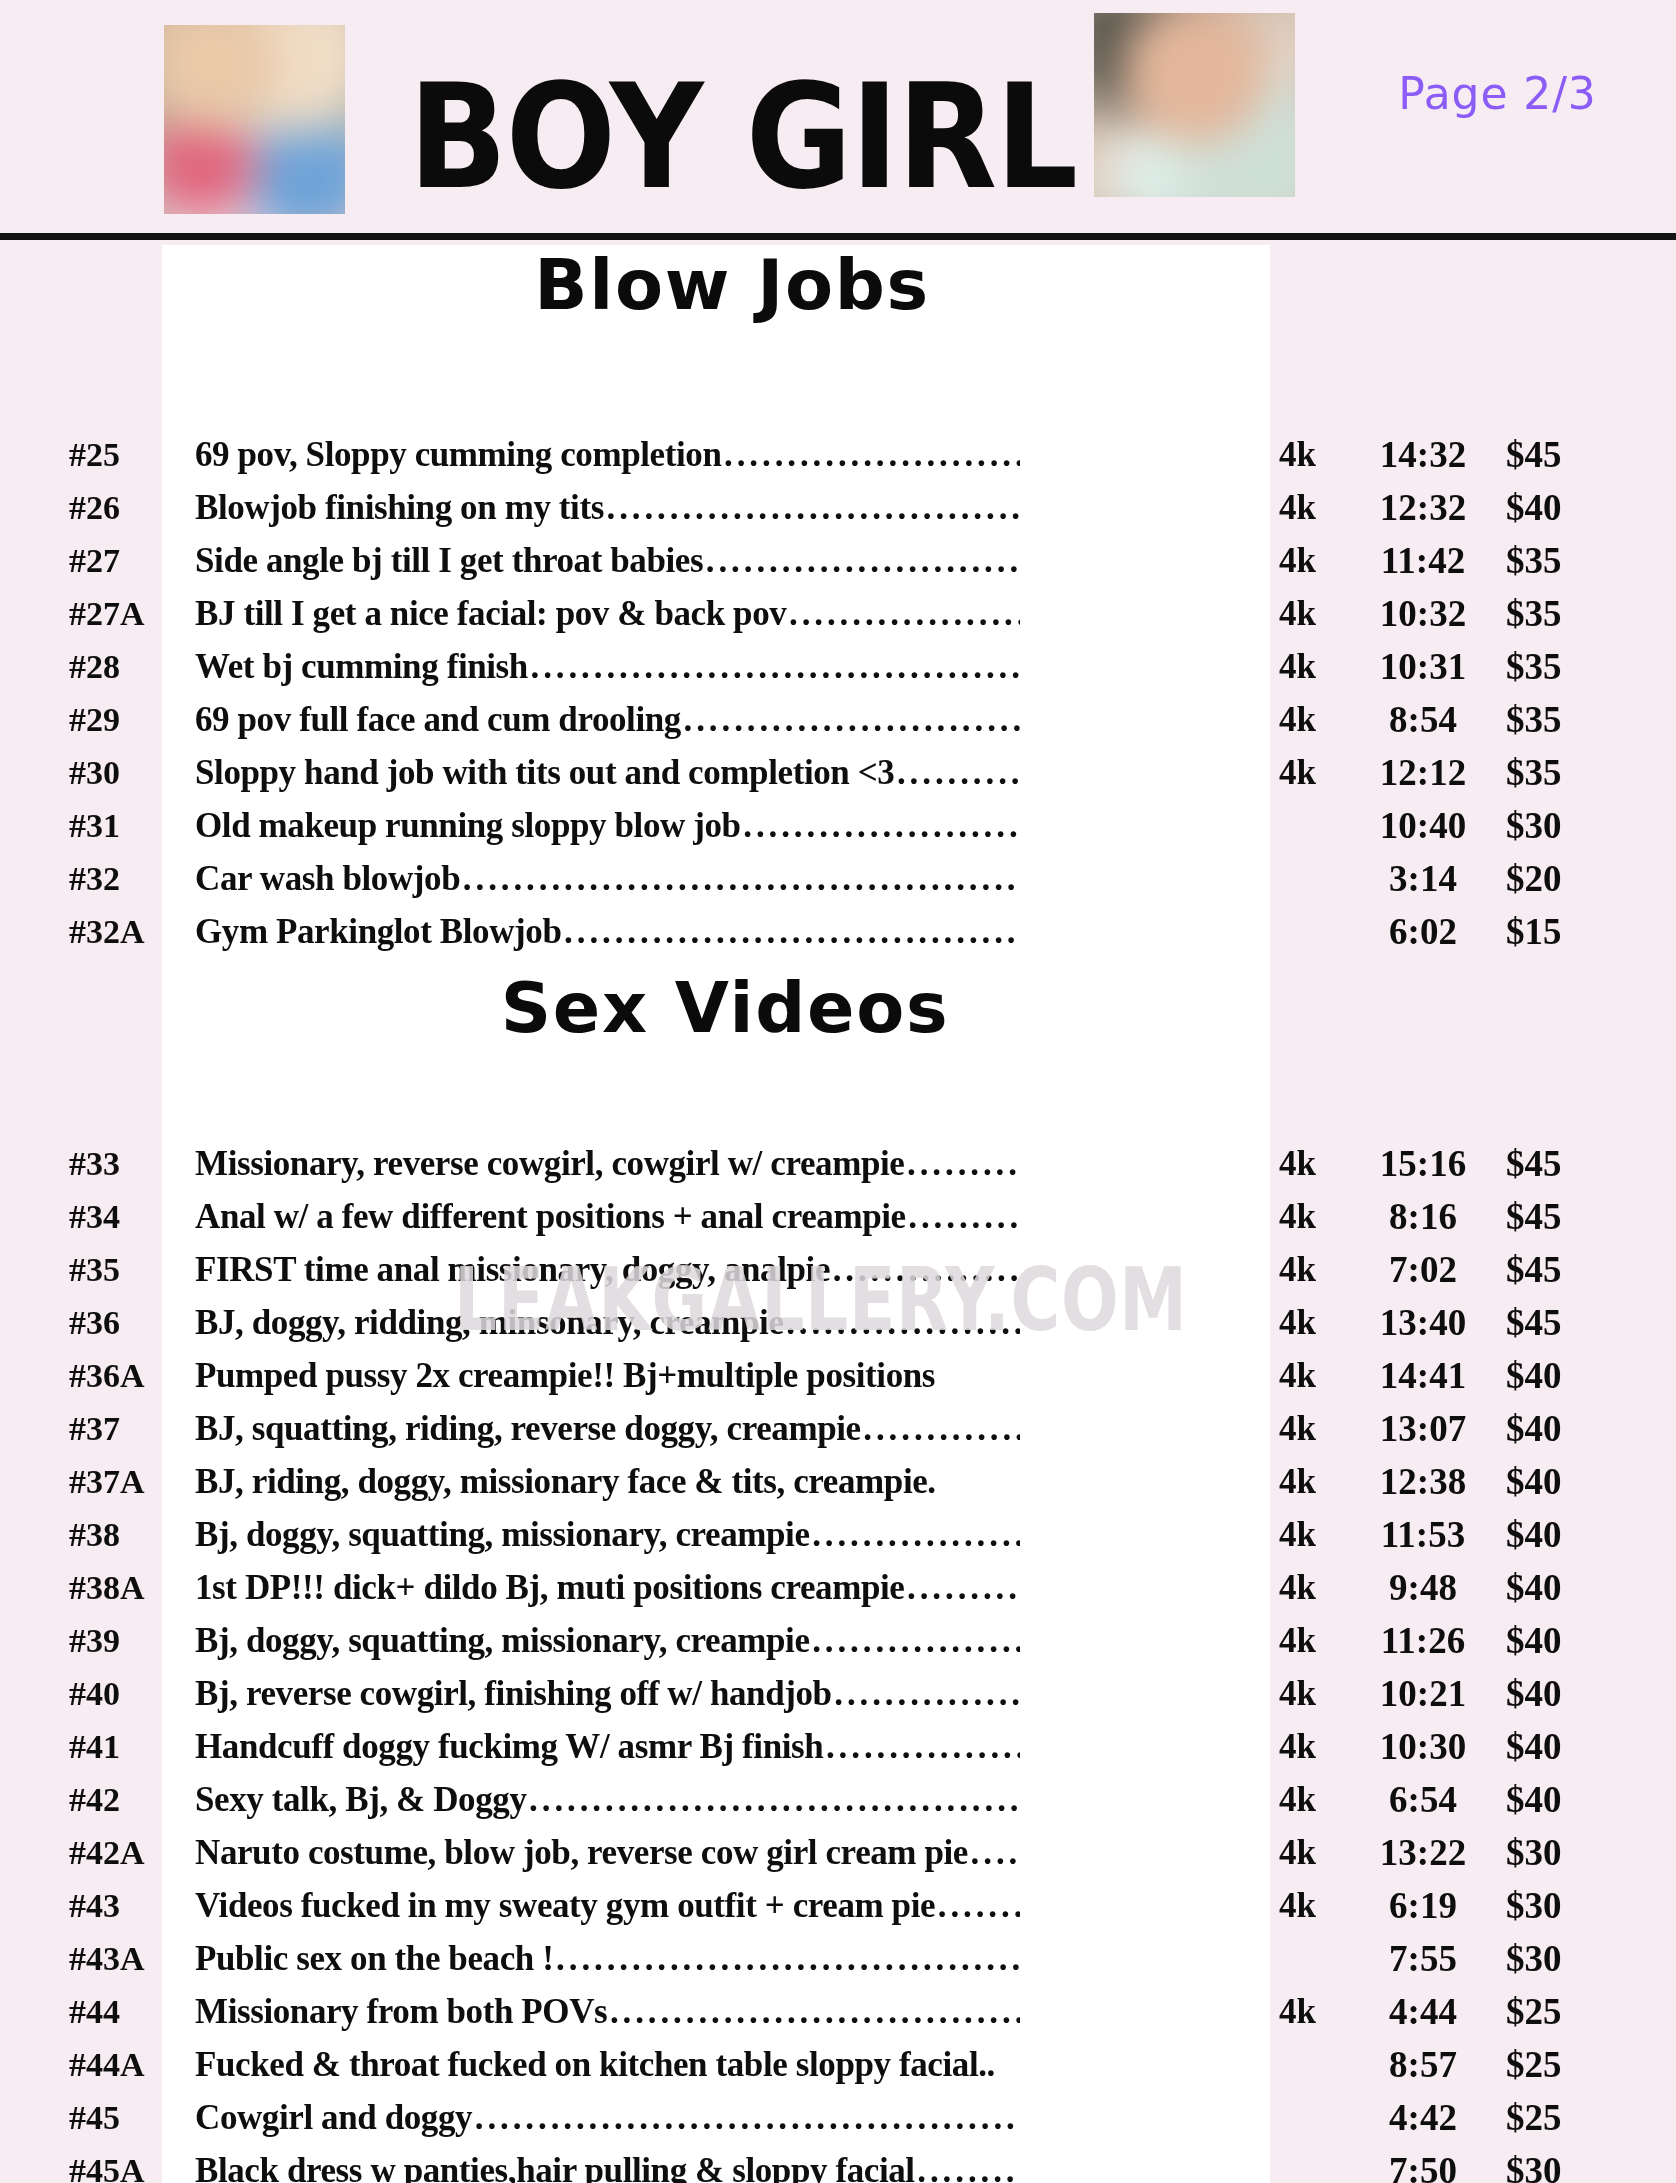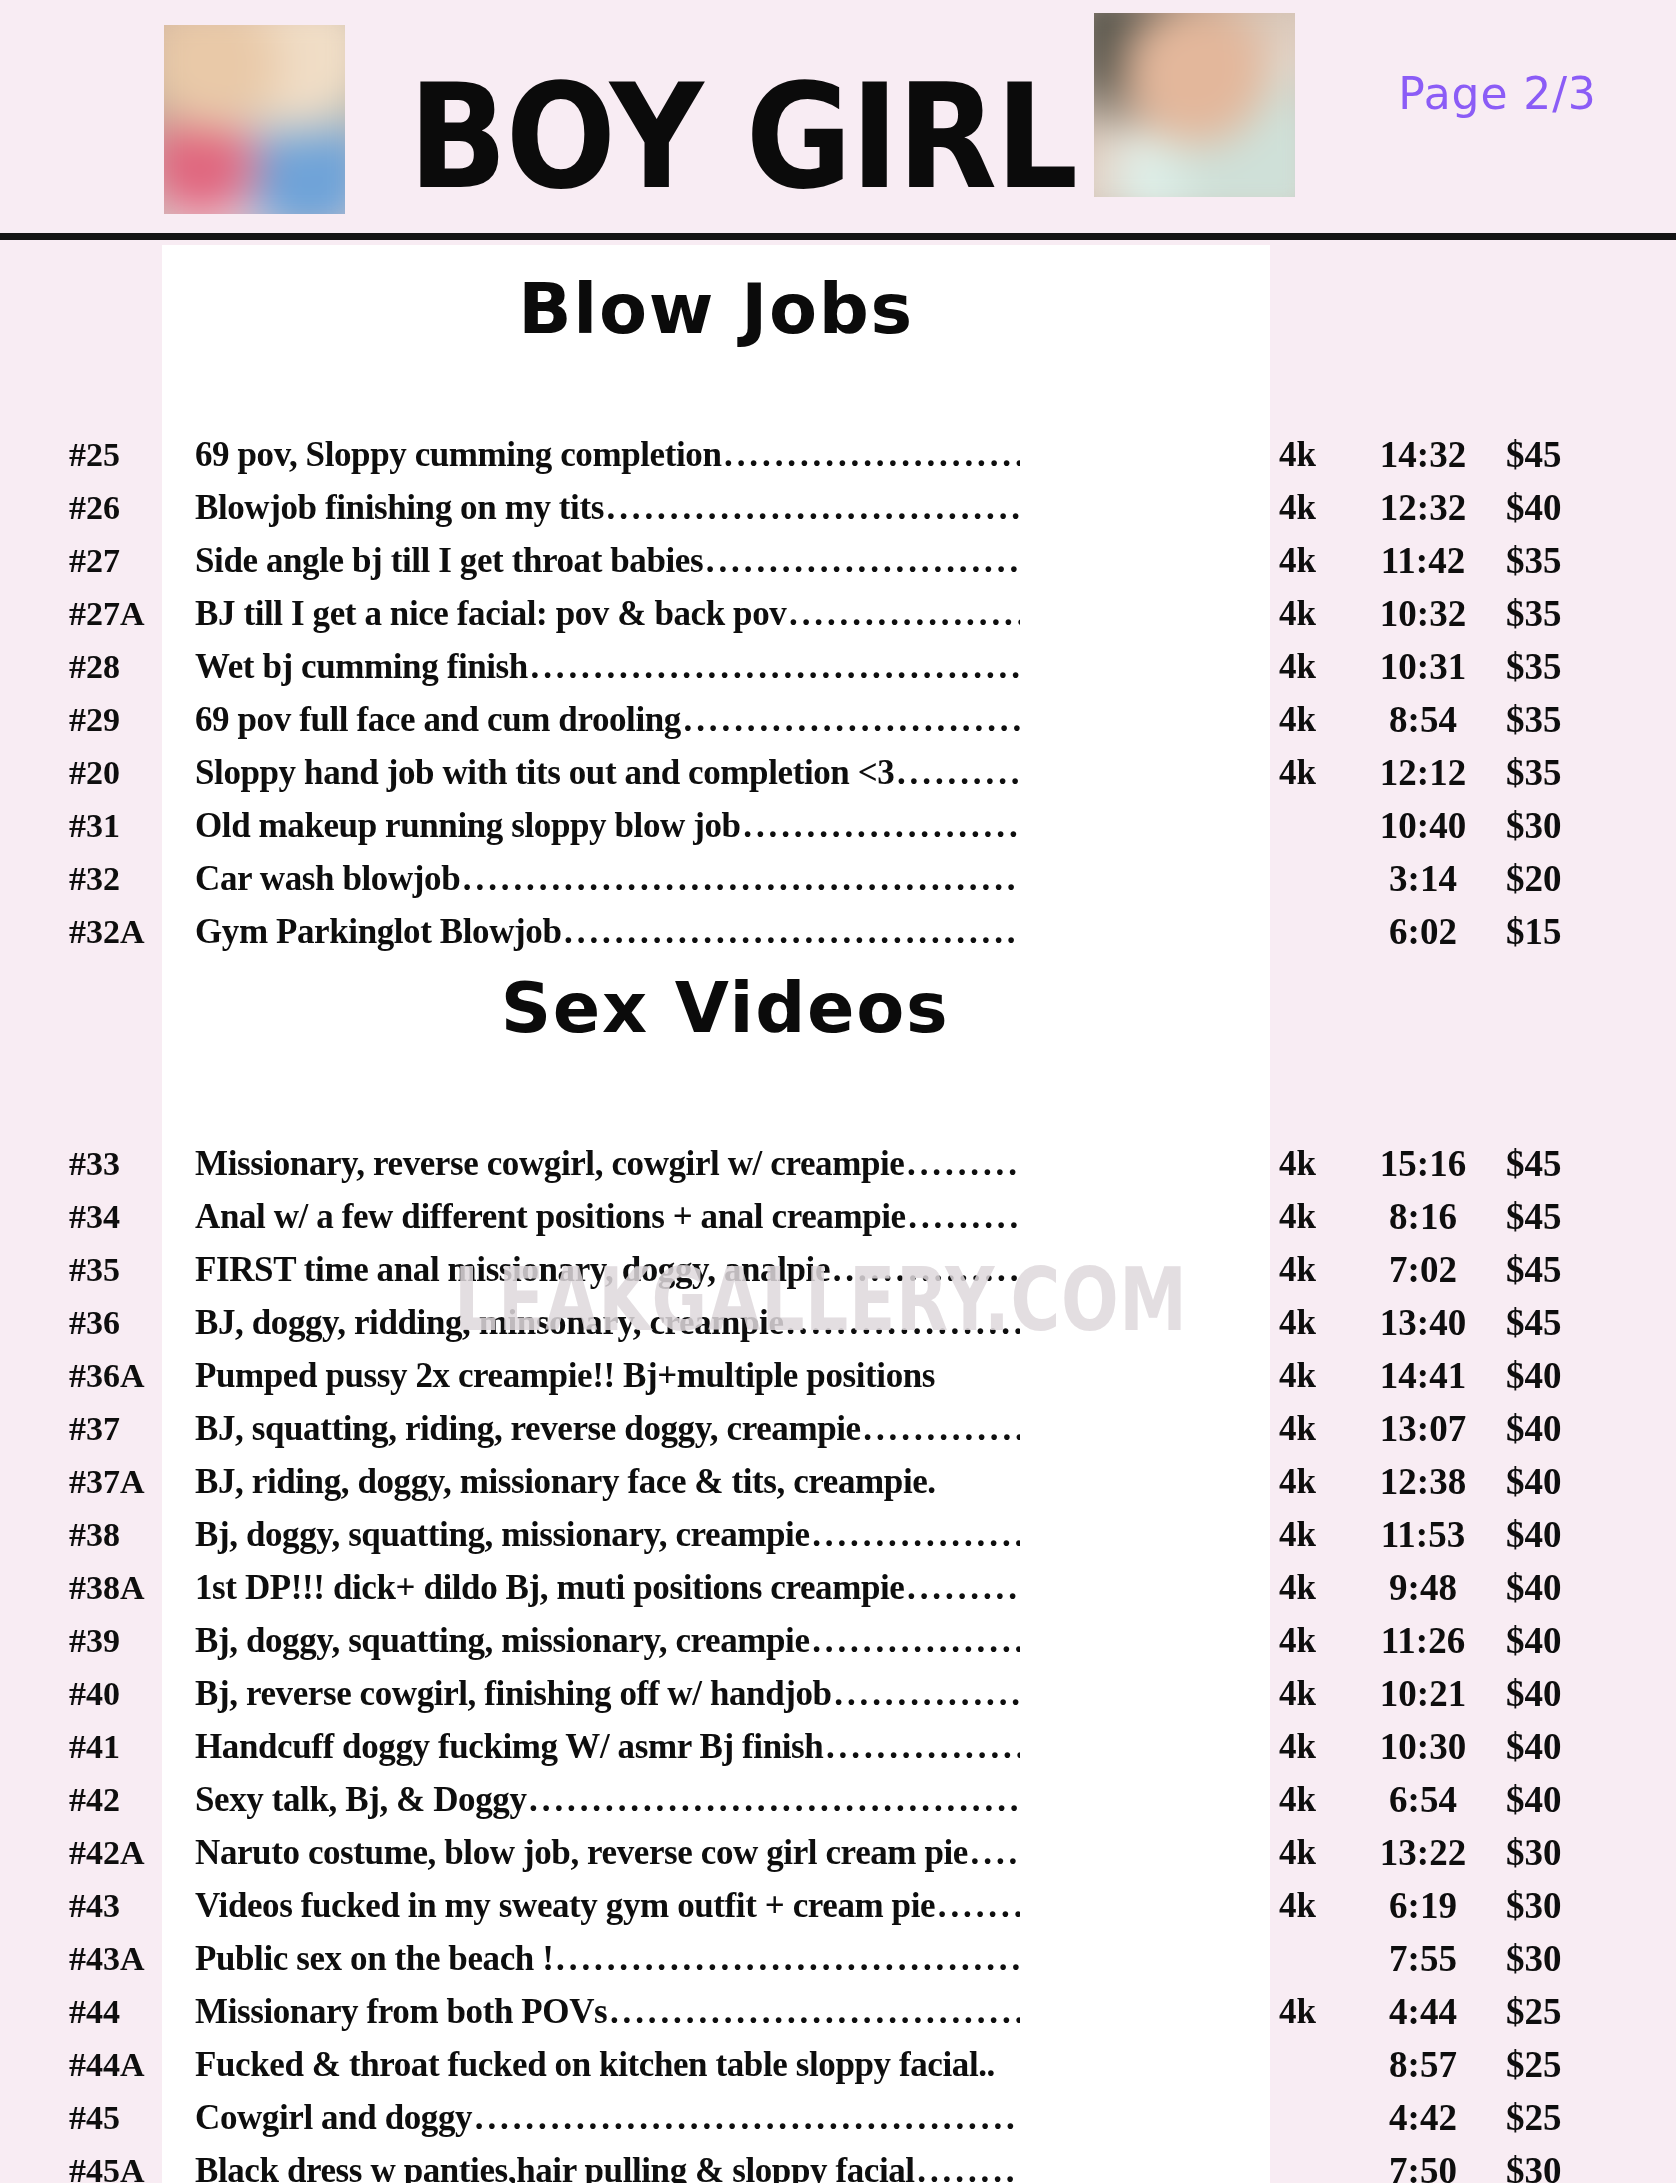--- a/index.html
+++ b/index.html
@@ -81,21 +81,21 @@
 <div class="photo photo-right" style="left:1094px;top:13px;width:201px;height:184px;">
   <div class="blur"></div>
 </div>
 
 <div class="abs main-title">BOY GIRL</div>
 <div class="abs page-label">Page 2/3</div>
 <div class="abs top-rule"></div>
 
 <div class="abs card"></div>
 
-<div class="abs section-heading" style="top:268px;">Blow Jobs</div>
+<div class="abs section-heading" style="top:244px;padding-left:16px;">Blow Jobs</div>
 
 <div class="abs list" style="top:388px;">
     <div class="row">
     <span class="num">#25</span>
     <span class="titlewrap">
       <span class="title">69 pov, Sloppy cumming completion</span>
       <span class="dots">..........................................................................................</span>
     </span>
     <span class="quality">4k</span>
     <span class="time">14:32</span>
@@ -145,21 +145,21 @@
     <span class="num">#29</span>
     <span class="titlewrap">
       <span class="title">69 pov full face and cum drooling</span>
       <span class="dots">..........................................................................................</span>
     </span>
     <span class="quality">4k</span>
     <span class="time">8:54</span>
     <span class="price">$35</span>
   </div>
     <div class="row">
-    <span class="num">#20</span>
+    <span class="num">#30</span>
     <span class="titlewrap">
       <span class="title">Sloppy hand job with tits out and completion &lt;3</span>
       <span class="dots">..........................................................................................</span>
     </span>
     <span class="quality">4k</span>
     <span class="time">12:12</span>
     <span class="price">$35</span>
   </div>
     <div class="row">
     <span class="num">#31</span>

